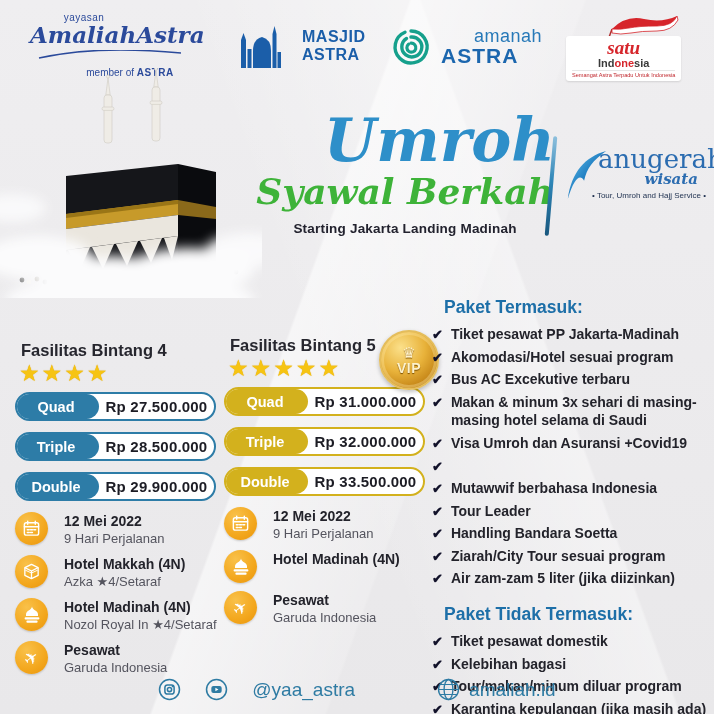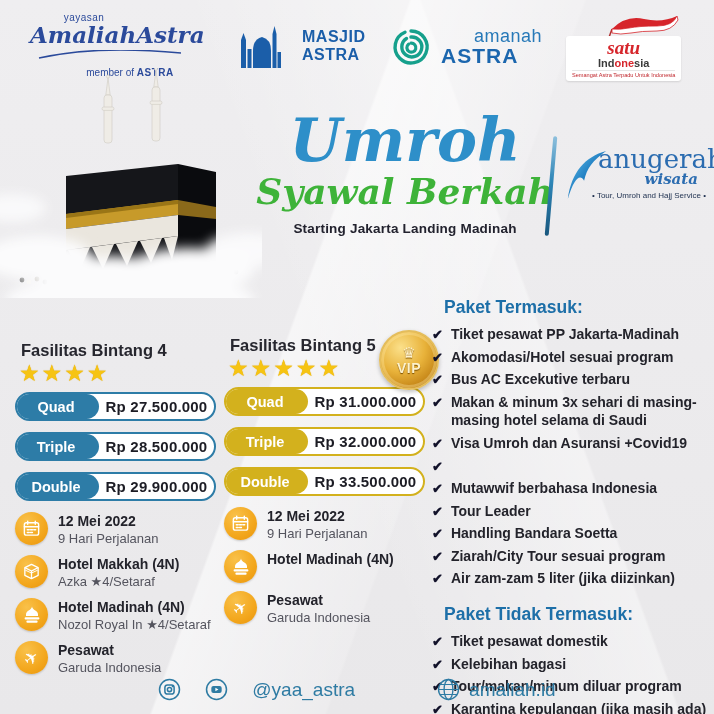--- a/index.html
+++ b/index.html
@@ -25,21 +25,21 @@
   .logo-satu{position:absolute;left:566px;top:14px;width:116px;height:64px;}
   .logo-satu .flag{position:absolute;right:2px;top:0;}
   .logo-satu .satu-box{position:absolute;left:0;top:22px;background:#fff;border-radius:3px;padding:2px 6px 3px;box-shadow:0 1px 2px rgba(0,0,0,.12);text-align:center;}
   .satu-line1{font-family:Liberation Serif, serif;font-style:italic;font-weight:bold;font-size:19px;color:#d6252b;line-height:1;}
   .satu-line2{font-size:11px;font-weight:bold;color:#3a3a3a;line-height:1.1;}
   .satu-line2 .red{color:#d6252b;}
   .satu-tagline{font-size:5.6px;color:#c0272d;white-space:nowrap;margin-top:1px;border-top:.5px solid #e6e6e6;padding-top:1px;}
   
   .kaaba-art{position:absolute;left:0;top:68px;}
   .hero-title{position:absolute;left:255px;top:110px;width:300px;text-align:center;}
-  .t-umroh{font-family:"DejaVu Serif",serif;font-weight:bold;font-style:italic;font-size:60px;color:#2e8fc9;line-height:1.02;}
+  .t-umroh{font-family:"DejaVu Serif",serif;font-weight:bold;font-style:italic;font-size:60px;color:#2e8fc9;line-height:1.02;text-align:right;}
   .t-syawal{font-family:"DejaVu Serif",serif;font-weight:bold;font-style:italic;font-size:36px;color:#3eb339;line-height:1.05;margin-top:2px;}
   .t-tagline{font-size:13.5px;font-weight:bold;color:#22222e;margin-top:10px;letter-spacing:.2px;}
   .hero-sep{position:absolute;left:549px;top:136px;width:4px;height:100px;border-radius:2px;
     background:linear-gradient(#8fc0dd,#2e86b8 45%,#19577e);transform:rotate(5deg);}
   .logo-anugerah{position:absolute;left:562px;top:146px;width:150px;}
   .logo-anugerah .swoosh{position:absolute;left:2px;top:2px;}
   .ang-name{font-family:"DejaVu Serif",serif;font-size:26px;color:#2b6cb0;margin-left:36px;line-height:1;}
   .ang-sub{font-family:"DejaVu Serif",serif;font-style:italic;font-weight:bold;font-size:15px;color:#2b6cb0;text-align:right;margin-right:14px;line-height:1;}
   .ang-tag{font-size:8px;color:#1d2f4e;text-align:center;margin-top:4px;margin-left:24px;white-space:nowrap;}
   
@@ -57,21 +57,21 @@
   .vip-text{font-size:14px;font-weight:bold;color:#fdf2cc;letter-spacing:.5px;text-shadow:0 1px 1px #7c4f00;}
   .pill{display:flex;align-items:center;height:25px;border-radius:15px;background:#fff;margin-bottom:11px;overflow:hidden;}
   .pill.blue{border:2.5px solid #2d7ca7;}
   .pill.gold{border:2.5px solid #d3b11d;}
   .pill-label{height:100%;display:flex;align-items:center;justify-content:center;min-width:66px;
     color:#fff;font-weight:bold;font-size:14.5px;border-radius:0 14px 14px 0;padding:0 10px 0 6px;}
   .pill.blue .pill-label{background:#2d7ca7;}
   .pill.gold .pill-label{background:#d3b11d;}
   .pill-value{flex:1;text-align:center;font-weight:bold;font-size:15px;color:#1c1c24;letter-spacing:.2px;}
   .details{margin-top:10px;}
-  .drow{display:flex;gap:10px;margin-bottom:8px;align-items:flex-start;}
+  .drow{display:flex;gap:16px;margin-bottom:8px;align-items:flex-start;}
   .dicon{width:33px;height:33px;border-radius:50%;flex-shrink:0;
     background:radial-gradient(circle at 35% 28%,#f9c14a,#f3a71d 60%,#e8940c);
     display:flex;align-items:center;justify-content:center;color:#fff;box-shadow:0 1px 2px rgba(0,0,0,.18);}
   .dicon .plane-glyph{font-size:17px;transform:rotate(-35deg);font-family:"DejaVu Sans",sans-serif;}
   .dtext{padding-top:1px;}
   .dtitle{font-size:14px;font-weight:bold;color:#23232b;line-height:1.2;}
   .dsub{font-size:13px;color:#54545e;line-height:1.25;margin-top:1px;white-space:nowrap;}
   
   .infocol{position:absolute;left:432px;top:297px;width:278px;}
   .list-title{font-size:17.5px;font-weight:bold;color:#1d6fa8;margin:0 0 7px 12px;}

